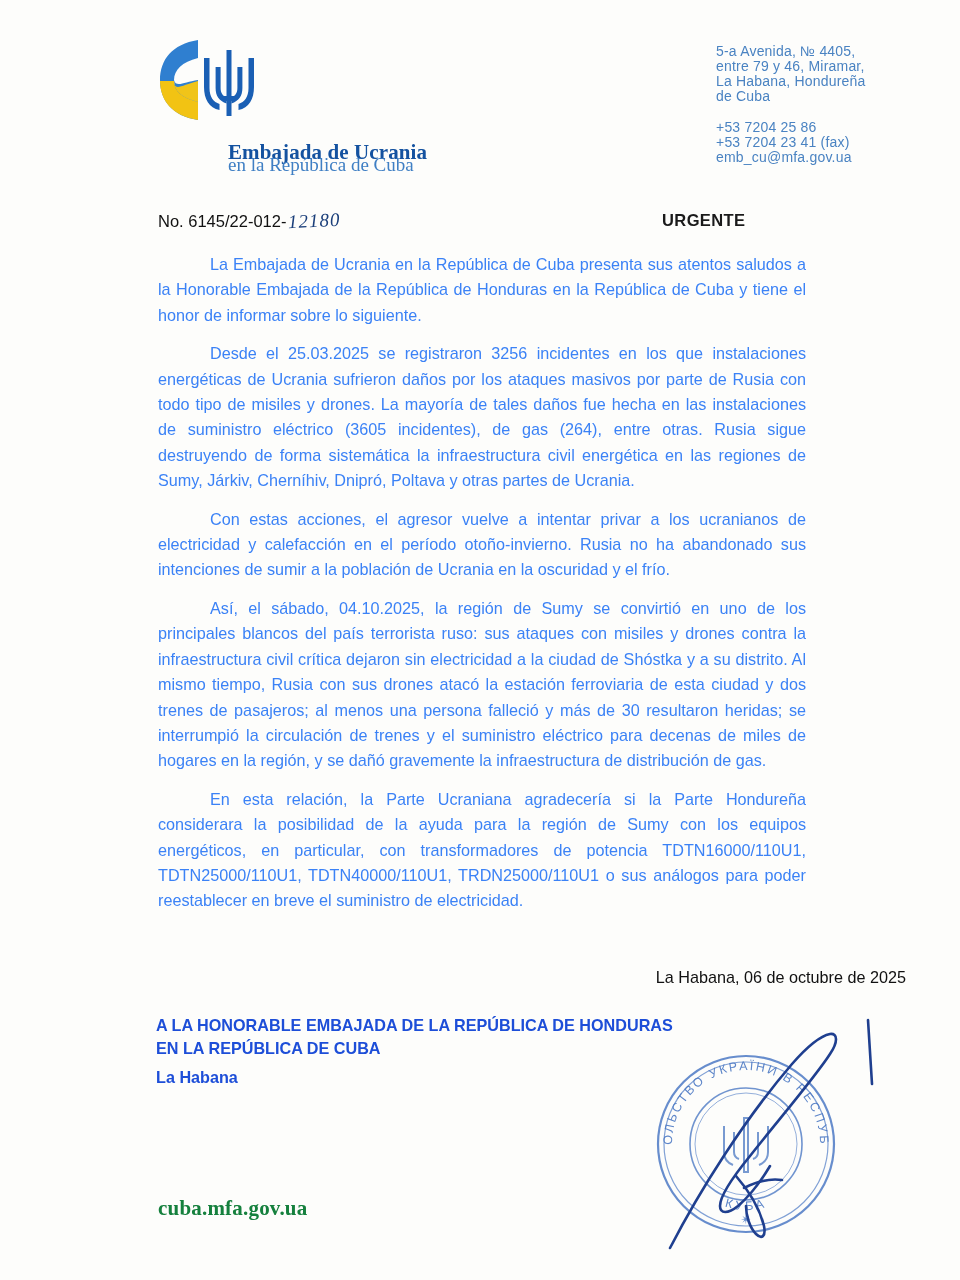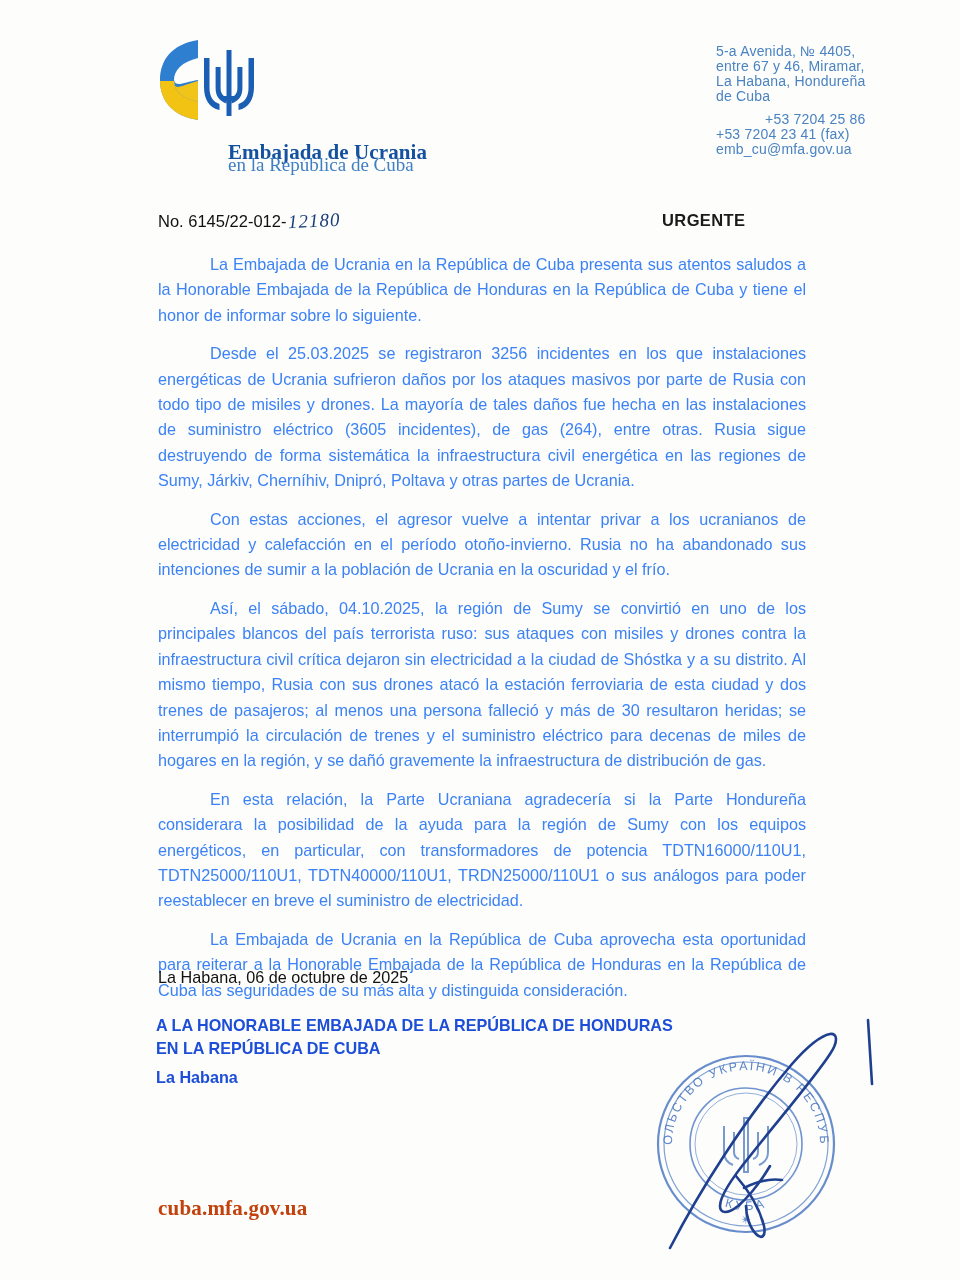--- a/index.html
+++ b/index.html
@@ -73,21 +73,21 @@
   .contact-block {
     position: absolute;
     left: 716px;
     top: 16px;
     font-family: "Liberation Sans", sans-serif;
     font-size: 14px;
     line-height: 15px;
     color: #4a83c2;
     letter-spacing: 0.2px;
   }
-  .contact-block .grp2 { margin-top: 8px; text-align: right; }
+  .contact-block .grp2 { margin-top: 16px; }
 
   
   .ref-row {
     position: absolute;
     top: 210px;
     left: 0;
     right: 0;
     height: 30px;
   }
   .ref-no {
@@ -133,20 +133,21 @@
     margin: 0 0 13px 0;
     text-indent: 52px;
   }
 
   
   .date-line {
     position: absolute;
     top: 968px;
     left: 158px;
     width: 748px;
+    text-align: right;
     font-size: 16.2px;
     color: #111;
   }
 
   
   .addressee {
     position: absolute;
     top: 1014px;
     left: 156px;
     font-size: 16.2px;
@@ -157,21 +158,21 @@
   .addressee .l3 { margin-top: 6px; }
 
   
   .footer-url {
     position: absolute;
     left: 158px;
     top: 1196px;
     font-family: "Liberation Serif", serif;
     font-weight: bold;
     font-size: 21px;
-    color: #c2410c;
+    color: #15803d;
     letter-spacing: 0.2px;
   }
 
   
   .seal {
     position: absolute;
     left: 648px;
     top: 1046px;
     width: 196px;
     height: 196px;
@@ -211,21 +212,21 @@
           <path d="M24 46 h14 v5 h-14 z"></path>
         </g>
       </svg>
     </div>
 
     <div class="embassy-title">Embajada de Ucrania</div>
     <div class="embassy-sub">en la República de Cuba</div>
 
     <div class="contact-block">
       <div>5-a Avenida, № 4405,</div>
-      <div>entre 67 y 46, Miramar,</div>
+      <div>entre 79 y 46, Miramar,</div>
       <div>La Habana, Hondureña</div>
       <div>de Cuba</div>
       <div class="grp2">+53 7204 25 86</div>
       <div>+53 7204 23 41 (fax)</div>
       <div>emb_cu@mfa.gov.ua</div>
     </div>
   </div>
 
   <div class="ref-row">
     <div class="ref-no">
@@ -233,21 +234,20 @@
     </div>
     <div class="urgente">URGENTE</div>
   </div>
 
   <div class="body-text">
     <p>La Embajada de Ucrania en la República de Cuba presenta sus atentos saludos a la Honorable Embajada de la República de Honduras  en la República de Cuba y tiene el honor de informar sobre lo siguiente.</p>
     <p>Desde el 25.03.2025 se registraron 3256 incidentes en los que instalaciones energéticas de Ucrania sufrieron daños por los ataques masivos por parte de Rusia con todo tipo de misiles y drones. La mayoría de tales daños fue hecha en las instalaciones de suministro eléctrico (3605 incidentes), de gas (264), entre otras. Rusia sigue destruyendo de forma sistemática la infraestructura civil energética en las regiones de Sumy, Járkiv, Cherníhiv, Dnipró, Poltava y otras partes de Ucrania.</p>
     <p>Con estas acciones, el agresor vuelve a intentar privar a los ucranianos de electricidad y calefacción en el período otoño-invierno. Rusia no ha abandonado sus intenciones de sumir a la población de Ucrania en la oscuridad y el frío.</p>
     <p>Así, el sábado, 04.10.2025, la región de Sumy se convirtió en uno de los principales blancos del país terrorista ruso: sus ataques con misiles y drones contra la infraestructura civil crítica dejaron sin electricidad a la ciudad de Shóstka y a su distrito. Al mismo tiempo, Rusia con sus drones atacó la estación ferroviaria de esta ciudad y dos trenes de pasajeros; al menos una persona falleció y más de 30 resultaron heridas; se interrumpió la circulación de trenes y el suministro eléctrico para decenas de miles de hogares en la región, y se dañó gravemente la infraestructura de distribución de gas.</p>
     <p>En esta relación, la Parte Ucraniana agradecería si la Parte Hondureña considerara la posibilidad de la ayuda para la región de Sumy con los equipos energéticos, en particular, con transformadores de potencia TDTN16000/110U1, TDTN25000/110U1, TDTN40000/110U1, TRDN25000/110U1 o sus análogos para poder reestablecer en breve el suministro de electricidad.</p>
-    <p>La Embajada de Ucrania en la República de Cuba aprovecha esta oportunidad para reiterar a la Honorable Embajada de la República de Honduras  en la República de Cuba las seguridades de su más alta y distinguida consideración.</p>
   </div>
 
   <div class="date-line">La Habana, 06 de octubre de 2025</div>
 
   <div class="addressee">
     <div>A LA HONORABLE EMBAJADA DE LA REPÚBLICA DE HONDURAS</div>
     <div>EN LA REPÚBLICA DE CUBA</div>
     <div class="l3">La Habana</div>
   </div>
 

